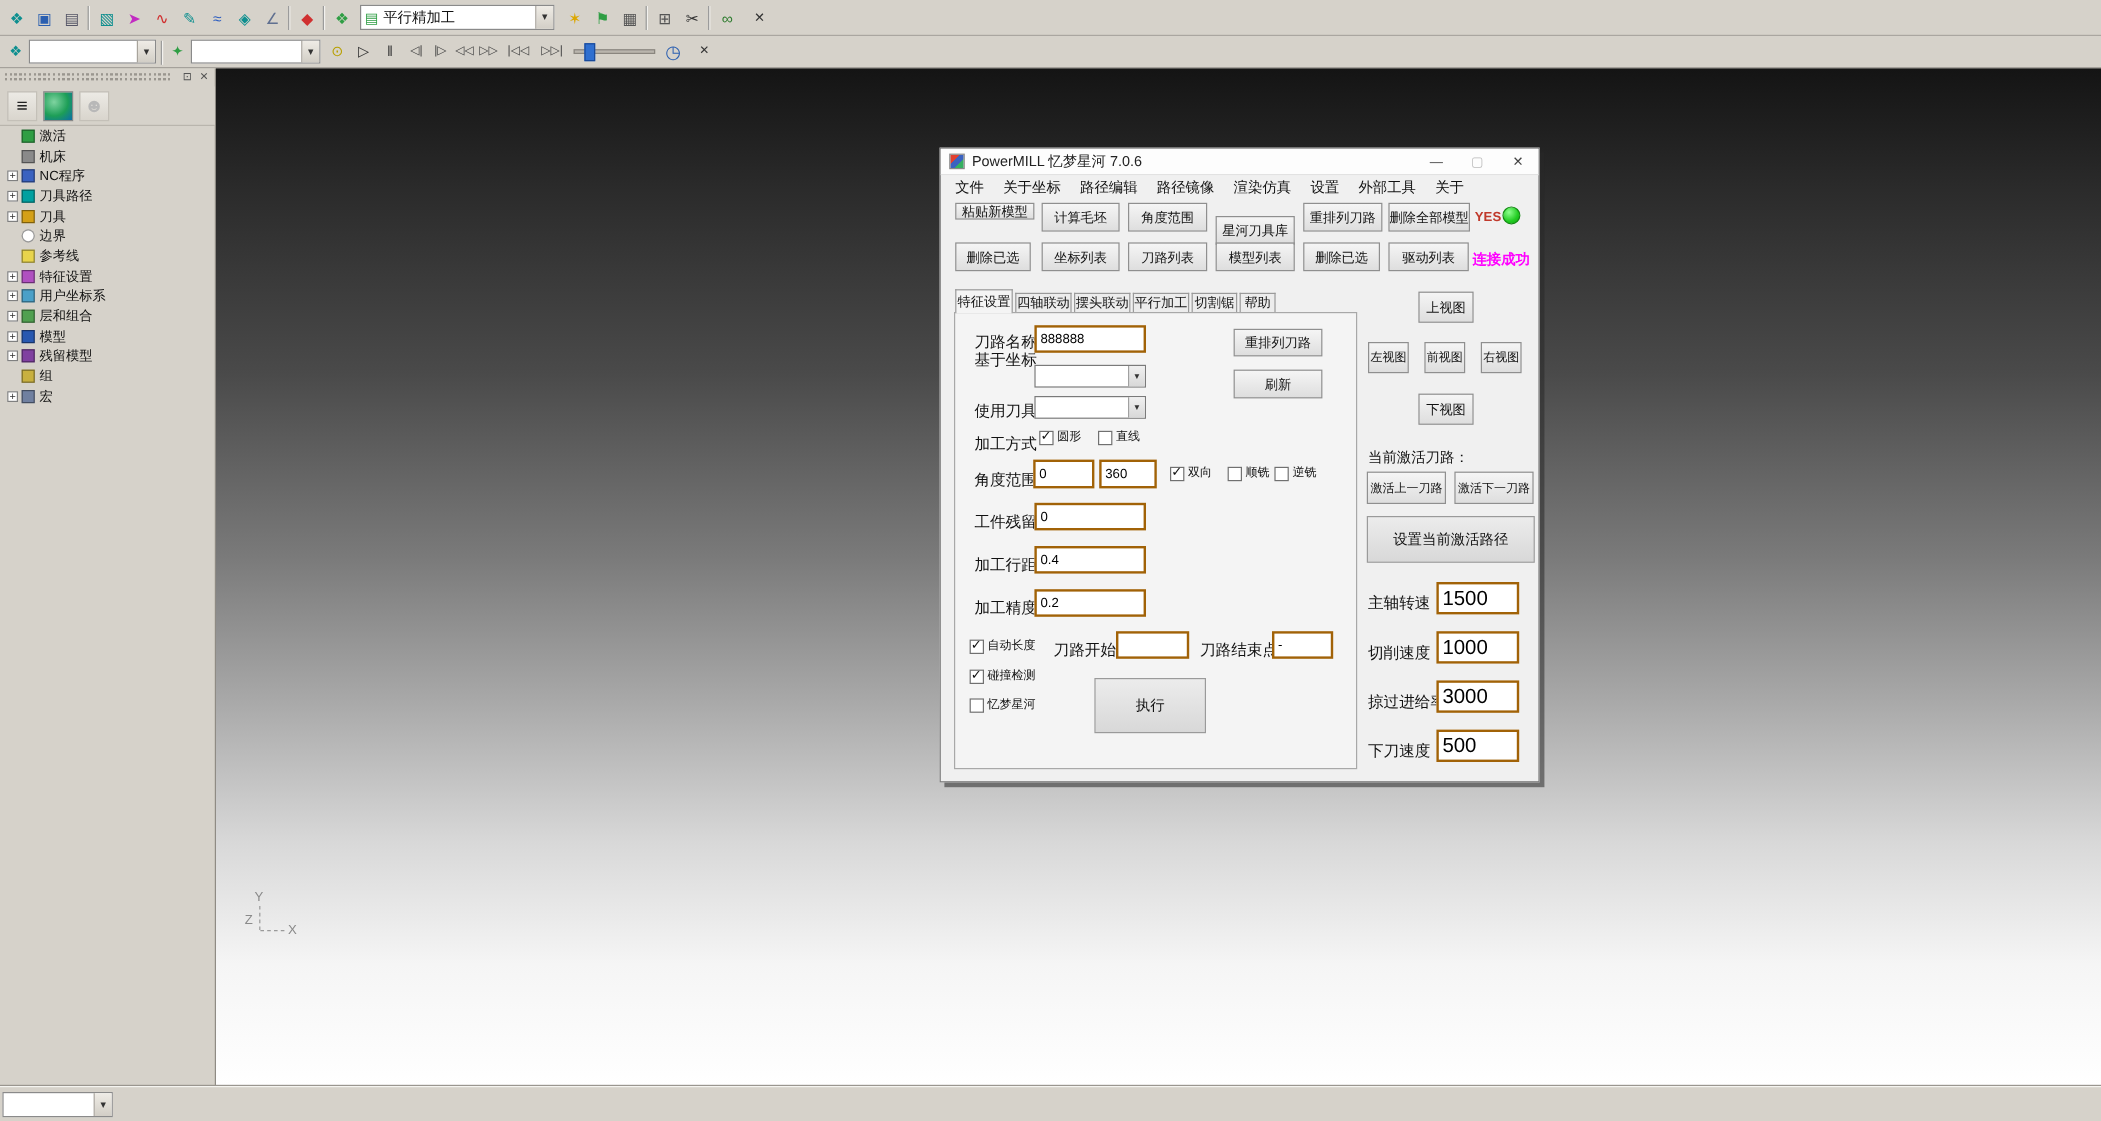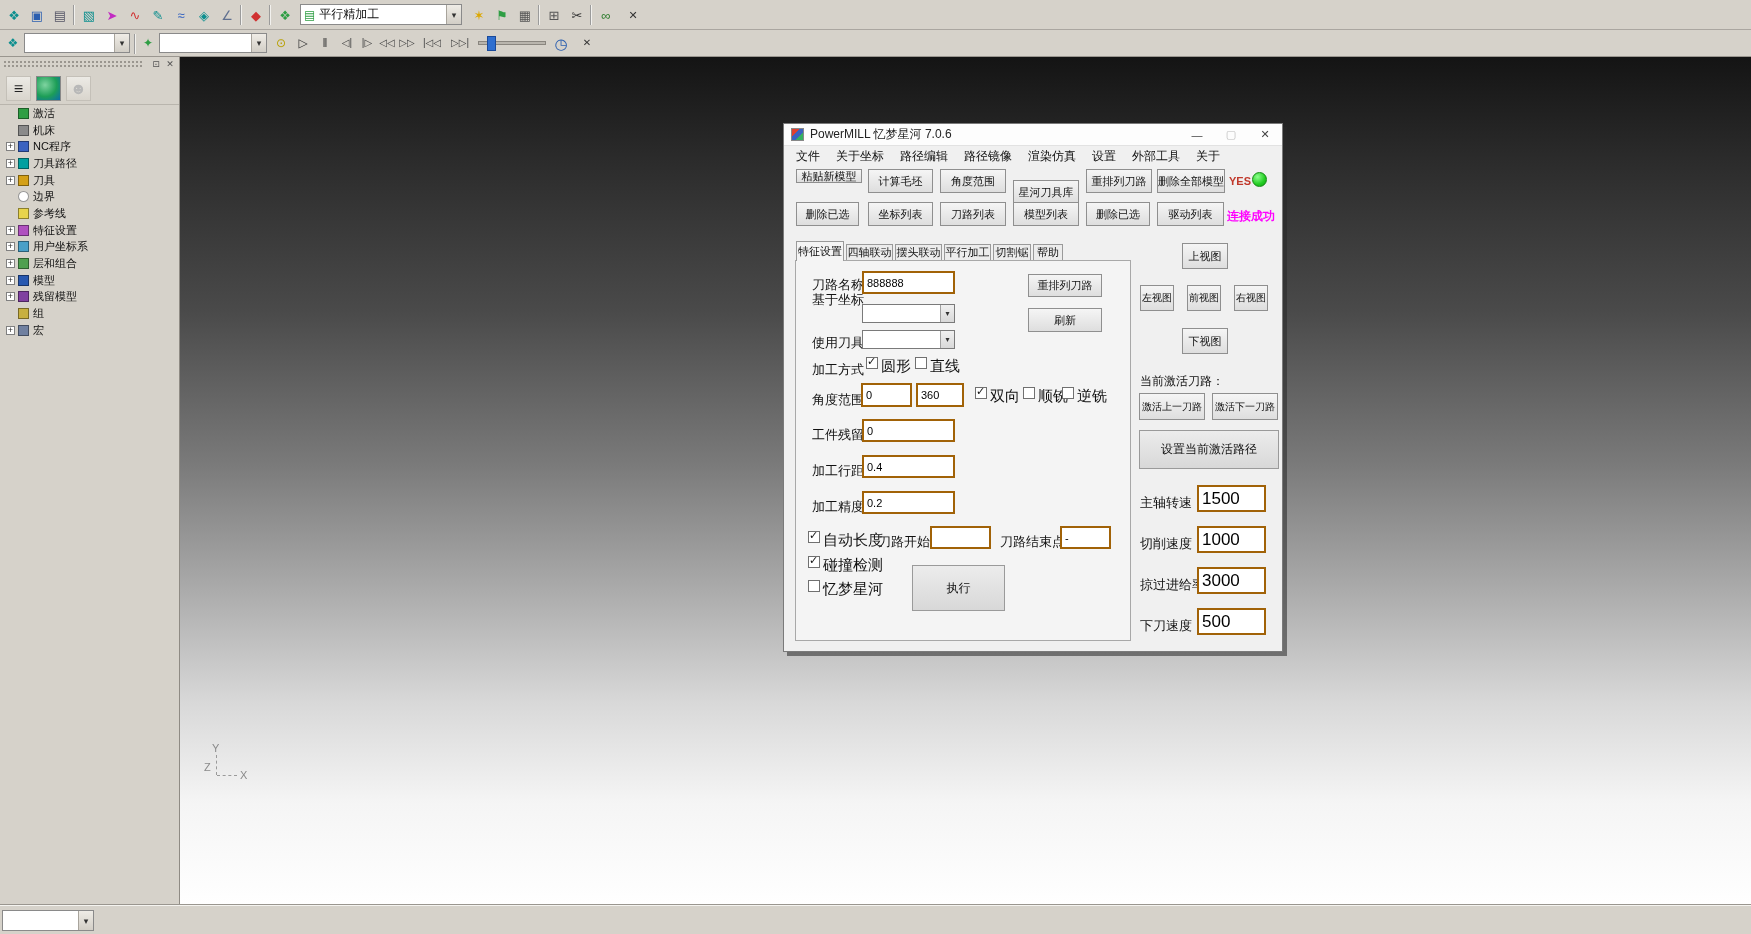--- a/index.html
+++ b/index.html
@@ -55,21 +55,21 @@
   .btn{position:absolute;display:flex;align-items:center;justify-content:center;background:linear-gradient(#f5f5f5,#dedede);border:1px solid #8f8f8f;font-size:11px;color:#111;white-space:nowrap;}
   .btn.big{font-size:12px;background:linear-gradient(#ececec,#d8d8d8);border:1px solid #9a9a9a;}
   .lbl{position:absolute;font-size:13px;color:#111;white-space:nowrap;}
   .inp{position:absolute;border:2px solid #a16207;background:#fff;font-size:11px;padding:0 3px;outline:none;}
   .inp.bigv{font-size:17px;}
   .dcombo{position:absolute;display:flex;align-items:center;background:#fff;border:1px solid #7a7a7a;font-size:11px;}
   .dcombo .cbtn{margin-left:auto;width:14px;align-self:stretch;background:linear-gradient(#f0f0f0,#d8d8d8);border-left:1px solid #a0a0a0;display:flex;align-items:center;justify-content:center;font-size:8px;color:#333;}
   .tab{position:absolute;top:120px;height:16px;background:#ececec;border:1px solid #9a9a9a;border-bottom:none;display:flex;align-items:center;justify-content:center;font-size:11px;}
   .tab.sel{top:117px;height:20px;background:#f4f4f4;z-index:3;}
   #tabpanel{position:absolute;left:11px;top:136px;width:336px;height:381px;background:#f4f4f4;border:1px solid #a8a8a8;}
-  .chk{position:absolute;display:flex;align-items:flex-start;font-size:15px;white-space:nowrap;}
+  .chk{position:absolute;display:flex;align-items:flex-end;font-size:10px;white-space:nowrap;}
   .cb{width:12px;height:12px;background:#fff;border:1px solid #707070;margin-right:3px;position:relative;flex:none;}
   .cb.on::after{content:"✓";position:absolute;left:0px;top:-3px;font-size:11px;font-weight:bold;color:#111;}
   #yes-text{position:absolute;left:445px;top:51px;font-size:11px;font-weight:bold;color:#c0392b;}
   #conn-status{position:absolute;left:443px;top:84px;font-size:12px;font-weight:bold;color:#ff00ff;}
   #green-dot{position:absolute;left:468px;top:48px;width:15px;height:15px;border-radius:50%;background:radial-gradient(circle at 35% 30%,#8dff8d,#22cc22 60%,#14a014);border:1px solid #128a12;}
 
   
   #statusbar{position:absolute;left:0;top:905px;width:1751px;height:29px;background:#d6d2ca;border-top:1px solid #f5f4f0;box-shadow:0 -1px 0 #9a968f;}
 </style>
 </head>

